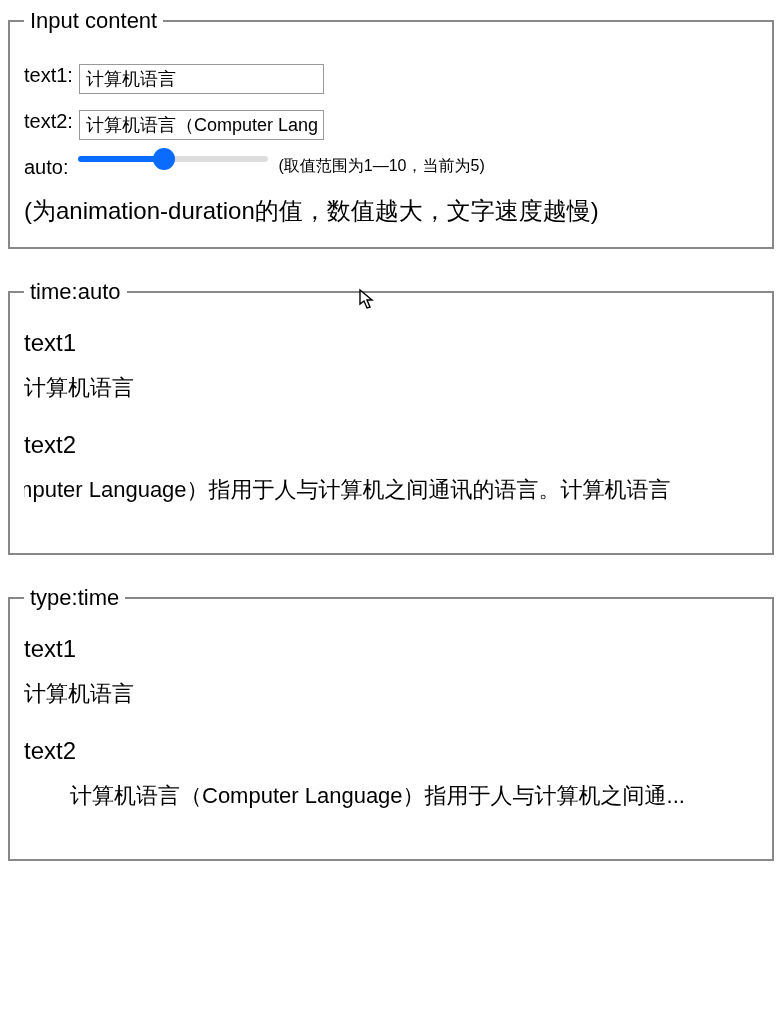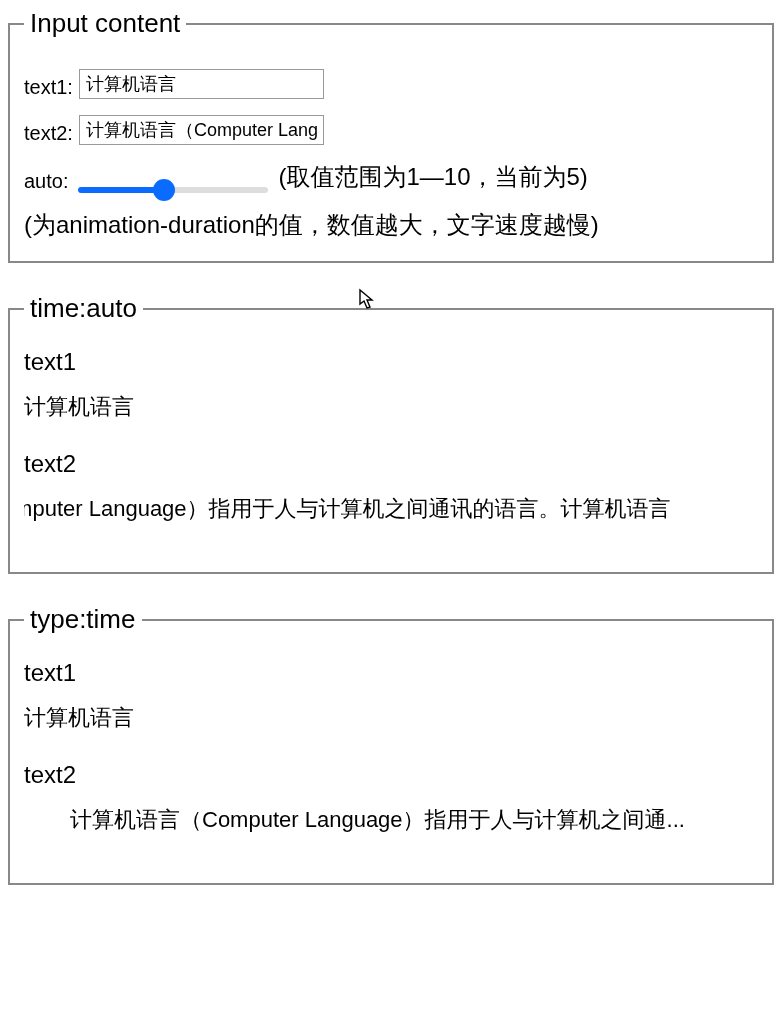--- a/index.html
+++ b/index.html
@@ -13,27 +13,27 @@
       color: #000;
       background: #fff;
       width: 782px;
     }
     fieldset {
       border: 2px solid #888;
       margin: 0 0 30px 0;
       padding: 14px 14px 20px 14px;
     }
     legend {
-      font-size: 26px;
+      font-size: 22px;
       padding: 0 6px;
       color: #000;
     }
     .row {
       display: flex;
-      align-items: flex-end;
+      align-items: flex-start;
       margin: 16px 0;
       flex-wrap: wrap;
     }
     .row-label {
       margin-right: 6px;
       font-size: 20px;
     }
     input[type="text"] {
       font-size: 18px;
       padding: 3px 6px;
@@ -78,21 +78,21 @@
     }
     input[type="range"]::-moz-range-thumb {
       width: 22px;
       height: 22px;
       background: #0a6cff;
       border: none;
       border-radius: 50%;
       cursor: pointer;
     }
     .range-note {
-      font-size: 24px;
+      font-size: 16px;
     }
     .note-line {
       margin-top: 4px;
       font-size: 24px;
     }
     .section-label {
       font-size: 24px;
       margin: 10px 0 8px 0;
     }
     .display-text {

